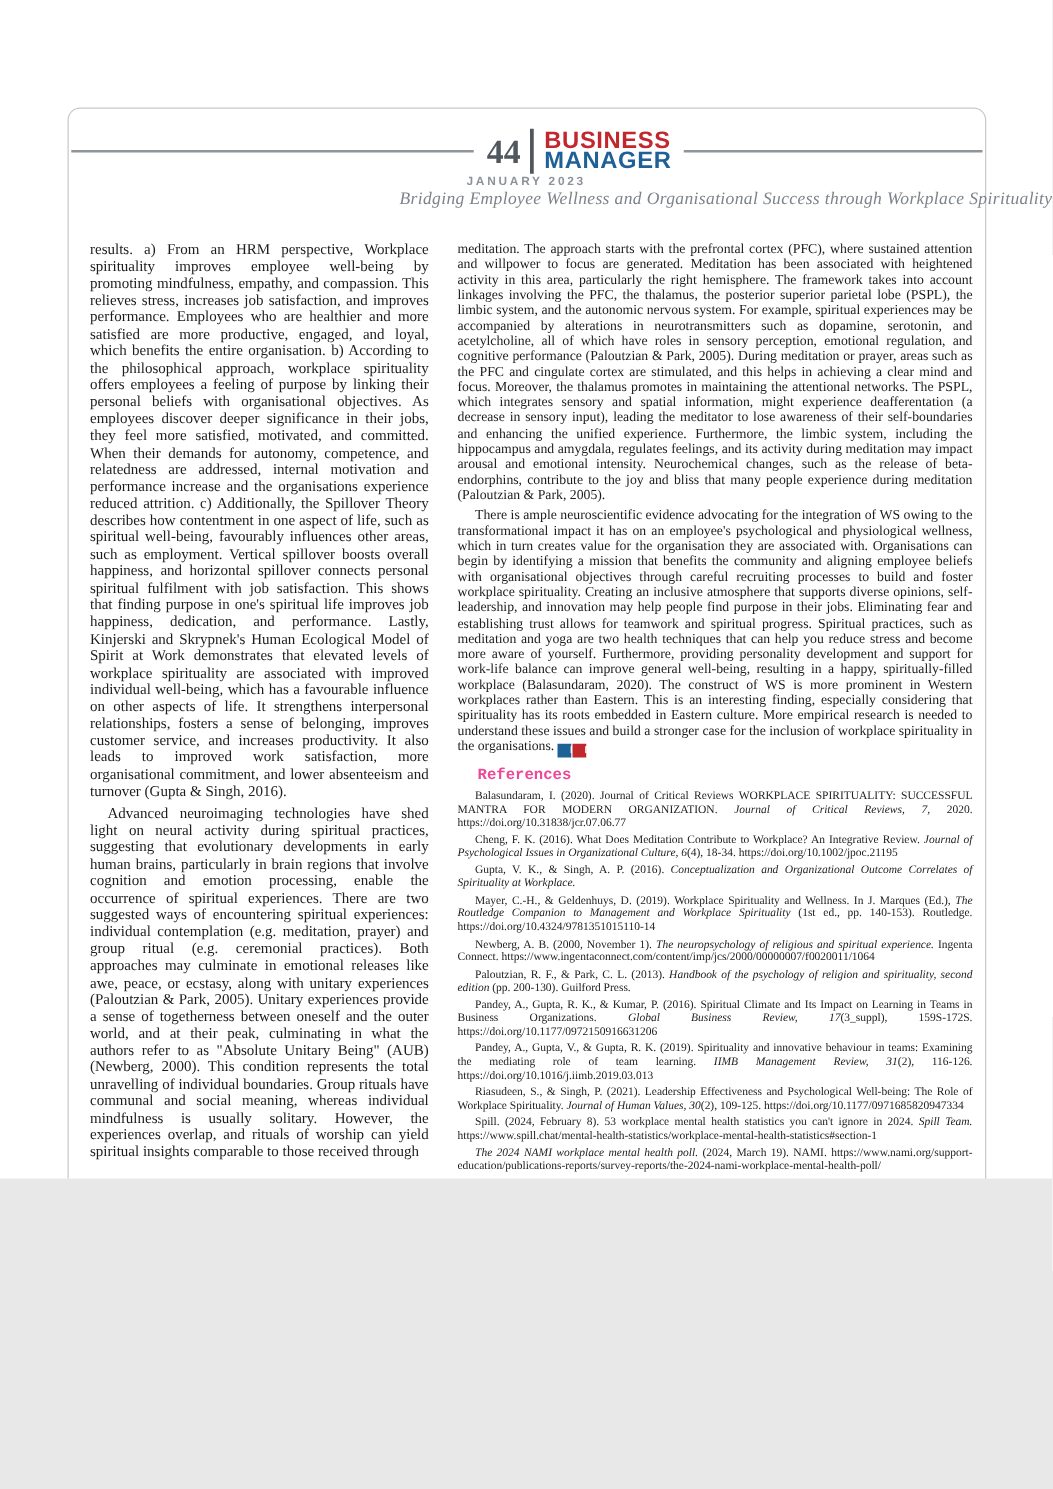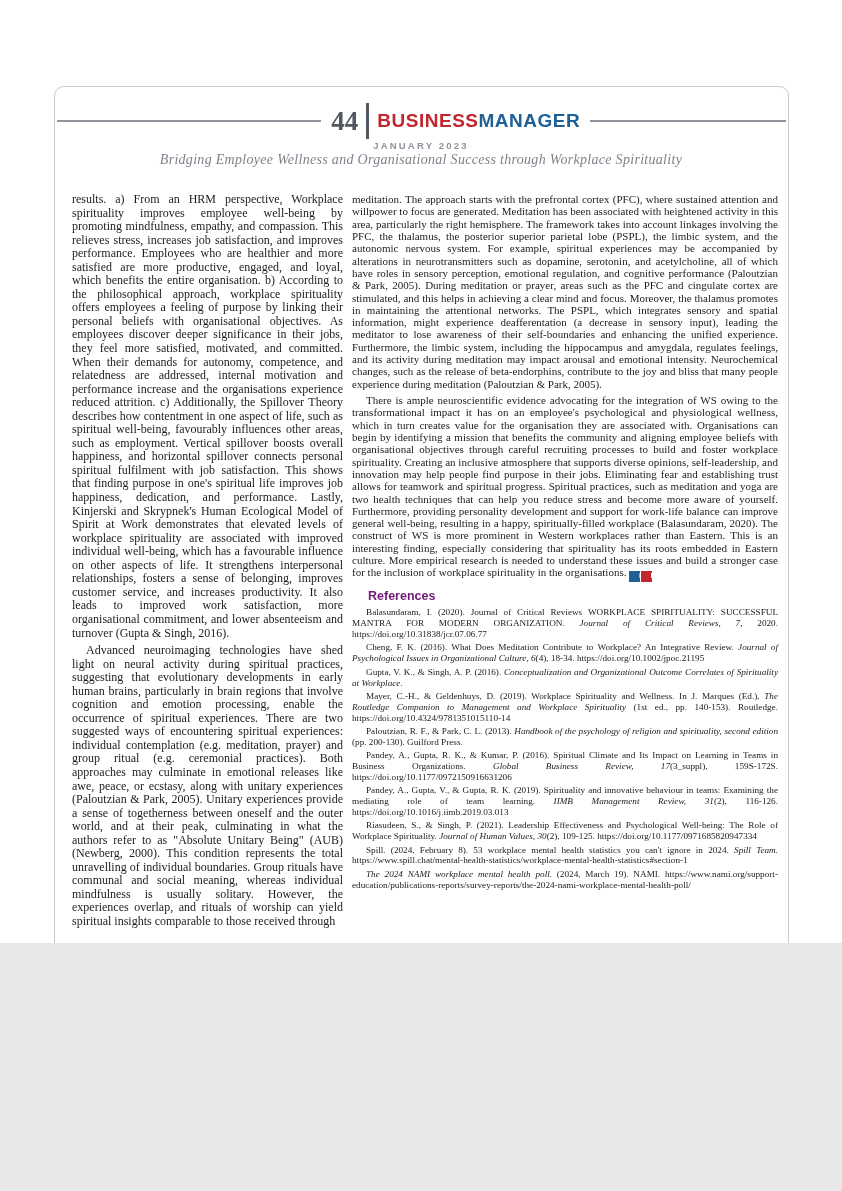--- a/index.html
+++ b/index.html
@@ -5,32 +5,32 @@
   html,body{margin:0;padding:0;background:#e8e8e8;}
   .page{position:relative;width:842px;height:943px;background:#ffffff;margin:0 auto;overflow:hidden;font-family:"Liberation Serif",serif;}
   .frame{position:absolute;left:54px;top:86px;width:733px;height:1089px;border:1px solid #c9c9c9;border-radius:10px;}
   
   .header-row{position:absolute;top:102px;left:57px;right:56px;display:flex;align-items:center;height:38px;}
   .hline{border-top:2px solid #8f959b;height:0;}
   .hl-left{flex:1.35;} .hl-right{flex:1;}
   .logo-group{display:flex;align-items:center;padding:0 10px;gap:8px;}
   .page-num{font-family:"Liberation Serif",serif;font-weight:bold;font-size:27px;color:#50575f;}
   .logo-bar{width:3px;height:36px;background:#50575f;}
-  .brand{display:flex;flex-direction:row;font-family:"Liberation Sans",sans-serif;font-weight:bold;font-size:19px;line-height:0.84;letter-spacing:0.5px;}
+  .brand{display:flex;flex-direction:column;font-family:"Liberation Sans",sans-serif;font-weight:bold;font-size:19px;line-height:0.84;letter-spacing:0.5px;}
   .brand-top{color:#c1272d;} .brand-bottom{color:#1f6097;}
   .issue{position:absolute;top:140px;left:0;right:0;text-align:center;font-family:"Liberation Sans",sans-serif;font-weight:bold;font-size:9.5px;letter-spacing:2.2px;color:#8d939a;}
-  .title{position:absolute;top:152px;left:0;right:0;text-align:center;font-style:italic;font-size:14px;color:#7d838b;letter-spacing:0.3px;font-family:"Liberation Serif",serif;}
+  .title{position:absolute;top:152px;left:0;right:0;text-align:right;font-style:italic;font-size:14px;color:#7d838b;letter-spacing:0.3px;font-family:"Liberation Serif",serif;}
   
-  .columns{position:absolute;top:193px;left:72px;width:706px;display:flex;gap:9px;color:#1c1c1c;}
+  .columns{position:absolute;top:193px;left:72px;width:706px;display:flex;gap:23px;color:#1c1c1c;}
   .col-left{width:271px;font-size:12px;line-height:1.13;text-align:justify;}
   .col-right{flex:1;font-size:11px;line-height:1.12;text-align:justify;}
   p.body-para{margin:0 0 4px 0;}
   p.indent{text-indent:14px;}
   
-  .references h3{font-family:Liberation Sans, sans-serif;font-size:12.5px;margin:7px 0 4px 16px;color:#701a75;}
+  .references h3{font-family:Liberation Mono, monospace;font-size:12.5px;margin:7px 0 4px 16px;color:#ec4899;}
   .reference{font-size:9.2px;line-height:1.18;text-align:justify;text-indent:14px;margin:0 0 2.5px 0;color:#222;font-family:Liberation Serif, serif;}
   .it{font-style:italic;}
   
   .bm{display:inline-flex;gap:1px;vertical-align:-2px;margin-left:3px;}
   .bm span{width:11px;height:11px;color:#fff;font-family:"Liberation Sans",sans-serif;font-weight:bold;font-size:8px;display:inline-flex;align-items:center;justify-content:center;}
   .bm-b{background:#1f6097;} .bm-m{background:#c1272d;}
   
   .footer-line{position:absolute;top:1062px;left:54px;right:54px;border-top:1px solid #9a9a9a;}
   .about-chip{position:absolute;top:1068px;left:63px;background:#701a75;color:#fff;font-family:"Liberation Sans",sans-serif;font-weight:bold;font-size:9px;padding:2px 7px;}
   .bio{position:absolute;top:1084px;left:63px;right:64px;font-style:italic;font-size:10px;line-height:1.5;color:#4a3b33;font-family:Liberation Serif, serif;}
@@ -69,20 +69,21 @@
               <span class="bm-m">M</span>
             </span></p>
         </div>
       <div class="references">
         <h3>References</h3>
         <div>
             <div class="reference"><span>Balasundaram, I. (2020). Journal of Critical Reviews WORKPLACE SPIRITUALITY: SUCCESSFUL MANTRA FOR MODERN ORGANIZATION. </span><span class="it">Journal of Critical Reviews, 7,</span><span> 2020. https://doi.org/10.31838/jcr.07.06.77</span></div>
             <div class="reference"><span>Cheng, F. K. (2016). What Does Meditation Contribute to Workplace? An Integrative Review. </span><span class="it">Journal of Psychological Issues in Organizational Culture, 6</span><span>(4), 18-34. https://doi.org/10.1002/jpoc.21195</span></div>
             <div class="reference"><span>Gupta, V. K., &amp; Singh, A. P. (2016). </span><span class="it">Conceptualization and Organizational Outcome Correlates of Spirituality at Workplace.</span></div>
             <div class="reference"><span>Mayer, C.-H., &amp; Geldenhuys, D. (2019). Workplace Spirituality and Wellness. In J. Marques (Ed.), </span><span class="it">The Routledge Companion to Management and Workplace Spirituality</span><span> (1st ed., pp. 140-153). Routledge. https://doi.org/10.4324/9781351015110-14</span></div>
+            <div class="reference"><span>Newberg, A. B. (2000, November 1). </span><span class="it">The neuropsychology of religious and spiritual experience.</span><span> Ingenta Connect. https://www.ingentaconnect.com/content/imp/jcs/2000/00000007/f0020011/1064</span></div>
             <div class="reference"><span>Paloutzian, R. F., &amp; Park, C. L. (2013). </span><span class="it">Handbook of the psychology of religion and spirituality, second edition</span><span> (pp. 200-130). Guilford Press.</span></div>
             <div class="reference"><span>Pandey, A., Gupta, R. K., &amp; Kumar, P. (2016). Spiritual Climate and Its Impact on Learning in Teams in Business Organizations. </span><span class="it">Global Business Review, 17</span><span>(3_suppl), 159S-172S. https://doi.org/10.1177/0972150916631206</span></div>
             <div class="reference"><span>Pandey, A., Gupta, V., &amp; Gupta, R. K. (2019). Spirituality and innovative behaviour in teams: Examining the mediating role of team learning. </span><span class="it">IIMB Management Review, 31</span><span>(2), 116-126. https://doi.org/10.1016/j.iimb.2019.03.013</span></div>
             <div class="reference"><span>Riasudeen, S., &amp; Singh, P. (2021). Leadership Effectiveness and Psychological Well-being: The Role of Workplace Spirituality. </span><span class="it">Journal of Human Values, 30</span><span>(2), 109-125. https://doi.org/10.1177/0971685820947334</span></div>
             <div class="reference"><span>Spill. (2024, February 8). 53 workplace mental health statistics you can't ignore in 2024. </span><span class="it">Spill Team.</span><span> https://www.spill.chat/mental-health-statistics/workplace-mental-health-statistics#section-1</span></div>
             <div class="reference"><span class="it">The 2024 NAMI workplace mental health poll.</span><span> (2024, March 19). NAMI. https://www.nami.org/support-education/publications-reports/survey-reports/the-2024-nami-workplace-mental-health-poll/</span></div>
           </div>
       </div>
     </div>
   </div>

